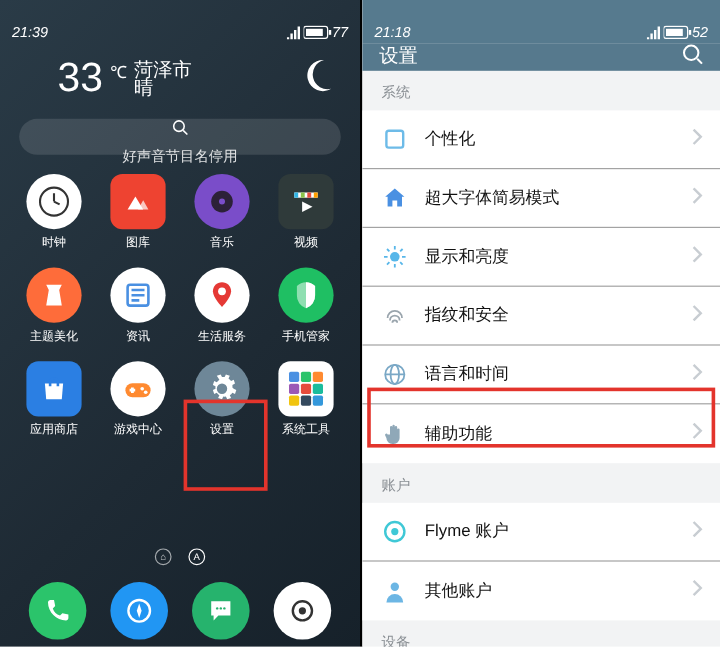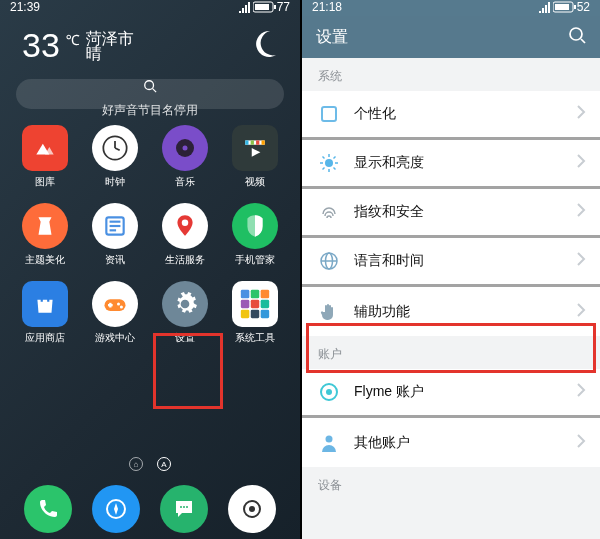--- a/index.html
+++ b/index.html
@@ -1,27 +1,27 @@
 <!DOCTYPE html>
 <html><head>
 <meta charset="utf-8">
 <style>
   * { margin: 0; padding: 0; box-sizing: border-box; }
   body { width: 600px; height: 539px; display: flex; font-family: "Helvetica Neue", Arial, sans-serif; background: #fff; }
 
   
   .phone-left { width: 300px; height: 539px; background: linear-gradient(135deg, #2a3b47 0%, #1e2a34 60%, #16212a 100%); color: #fff; position: relative; overflow: hidden; }
-  .statusbar { display: flex; justify-content: space-between; align-items: center; padding: 0 10px 2px; font-size: 12px; font-weight: 500; }
+  .statusbar { display: flex; justify-content: space-between; align-items: center; padding: 20px 10px 2px; font-size: 12px; font-weight: 500; font-style: italic; }
   .status-right { display: flex; align-items: center; gap: 0; }
   .signal-icon, .batt-icon { display: inline-flex; }
   .batt-icon svg { width: 24px; height: 12px; }
   .signal-icon svg { width: 14px; height: 12px; }
 
   .weather-row { display: flex; justify-content: space-between; align-items: center; padding: 10px 22px 4px; }
-  .temp-block { display: flex; align-items: flex-start; gap: 6px; }
+  .temp-block { display: flex; align-items: flex-start; gap: 6px; margin-left: 26px; }
   .temp-val { font-size: 34px; font-weight: 300; }
   .temp-unit { font-size: 14px; margin-top: 4px; }
   .weather-txt { font-size: 16px; line-height: 15px; margin-top: 5px; }
   .moon { color: #fff; }
   .moon svg { width: 30px; height: 30px; }
 
   .search-bar { margin: 10px 16px 8px; height: 30px; border-radius: 15px; background: rgba(255,255,255,0.12); display: flex; align-items: center; gap: 6px; padding: 0 12px; font-size: 12px; color: rgba(255,255,255,0.85); flex-direction: column; }
   .search-bar svg { width: 14px; height: 14px; flex-shrink: 0; }
 
   .app-grid { padding: 8px 14px 0; display: grid; grid-template-columns: repeat(4, 1fr); gap: 14px 8px; }
@@ -43,21 +43,21 @@
   .divider { width: 2px; background: #000; }
 
   
   .phone-right { width: 298px; height: 539px; background: #f2f3f4; display: flex; flex-direction: column; position: relative; color: #333; }
   .phone-right .statusbar { color: #fff; background: #567a8e; }
   .settings-header { background: #56798d; color: #fff; height: 42px; display: flex; align-items: center; justify-content: space-between; padding: 0 14px; font-size: 16px; }
   .settings-header .search-ico svg { width: 18px; height: 18px; }
 
   .section-label { font-size: 12px; color: #8a8f94; padding: 10px 16px 6px; }
   .list { background: #fff; }
-  .row { height: 49px; display: flex; align-items: center; padding: 0 14px 0 16px; border-bottom: 3px solid #a3a3a3; gap: 14px; position: relative; }
+  .row { height: 49px; display: flex; align-items: center; padding: 0 14px 0 16px; border-bottom: 1px solid #a3a3a3; gap: 14px; position: relative; }
   .row:last-child { border-bottom: none; }
   .row-ico { width: 22px; height: 22px; display: flex; align-items: center; justify-content: center; }
   .row-ico svg { width: 20px; height: 20px; }
   .row-label { flex: 1; font-size: 14px; color: #111; }
   .row-chev { color: #c8cdd2; }
   .row-chev svg { width: 10px; height: 14px; }
   .hl-a11y { left: 4px; top: 323px; width: 290px; height: 50px; }
 </style>
 </head>
 <body>
@@ -101,37 +101,37 @@
     <span><svg viewBox="0 0 16 16">
           <circle cx="7" cy="7" r="5" fill="none" stroke="#fff" stroke-width="1.5"></circle>
           <line x1="11" y1="11" x2="15" y2="15" stroke="#fff" stroke-width="1.5"></line>
         </svg></span>
     <span>好声音节目名停用</span>
   </div>
 
   <div class="app-grid">
 
     <div class="app-cell">
-      <div class="app-icon square" style="background:#ee4331">
-          <svg viewBox="0 0 24 24" width="26" height="26">
-            <polygon fill="#fff" points="4,18 10,8 16,18"></polygon>
-            <polygon fill="#fff" opacity="0.7" points="12,18 16,11 20,18"></polygon>
-          </svg>
-        </div>
-      <span class="app-label">图库</span>
-    </div>
-    <div class="app-cell">
       <div class="app-icon" style="background:#ffffff">
           <svg viewBox="0 0 24 24" width="28" height="28">
             <circle cx="12" cy="12" r="10" fill="none" stroke="#333" stroke-width="1.5"></circle>
             <line x1="12" y1="12" x2="12" y2="6" stroke="#333" stroke-width="1.5"></line>
             <line x1="12" y1="12" x2="16" y2="14" stroke="#333" stroke-width="1.5"></line>
           </svg>
         </div>
       <span class="app-label">时钟</span>
+    </div>
+    <div class="app-cell">
+      <div class="app-icon square" style="background:#ee4331">
+          <svg viewBox="0 0 24 24" width="26" height="26">
+            <polygon fill="#fff" points="4,18 10,8 16,18"></polygon>
+            <polygon fill="#fff" opacity="0.7" points="12,18 16,11 20,18"></polygon>
+          </svg>
+        </div>
+      <span class="app-label">图库</span>
     </div>
     <div class="app-cell">
       <div class="app-icon" style="background:#7a4dc9">
           <svg viewBox="0 0 24 24" width="24" height="24">
             <circle cx="12" cy="12" r="9" fill="#2c2138"></circle>
             <circle cx="12" cy="12" r="2.5" fill="#7a4dc9"></circle>
           </svg>
         </div>
       <span class="app-label">音乐</span>
     </div>
@@ -311,20 +311,31 @@
           </svg>
         </span>
       <span class="row-label">个性化</span>
       <span class="row-chev"><svg viewBox="0 0 10 14">
             <path fill="none" stroke="currentColor" stroke-width="2" d="M2 1l6 6-6 6"></path>
           </svg></span>
     </div>
     <div class="row">
       <span class="row-ico">
           <svg viewBox="0 0 20 20">
+            <path fill-rule="evenodd" d="M10 2l8 7h-2v8h-4v-5H8v5H4v-8H2z" fill="#4a90e2"></path>
+          </svg>
+        </span>
+      <span class="row-label">超大字体简易模式</span>
+      <span class="row-chev"><svg viewBox="0 0 10 14">
+            <path fill="none" stroke="currentColor" stroke-width="2" d="M2 1l6 6-6 6"></path>
+          </svg></span>
+    </div>
+    <div class="row">
+      <span class="row-ico">
+          <svg viewBox="0 0 20 20">
             <circle cx="10" cy="10" r="4" fill="#57b6e9"></circle>
             <g stroke-width="1.5" stroke="#57b6e9">
               <line x1="10" y1="1" x2="10" y2="4"></line>
               <line x1="10" y1="16" x2="10" y2="19"></line>
               <line x1="1" y1="10" x2="4" y2="10"></line>
               <line x1="16" y1="10" x2="19" y2="10"></line>
               <line x1="3.5" y1="3.5" x2="5.5" y2="5.5"></line>
               <line x1="14.5" y1="14.5" x2="16.5" y2="16.5"></line>
               <line x1="3.5" y1="16.5" x2="5.5" y2="14.5"></line>
               <line x1="14.5" y1="5.5" x2="16.5" y2="3.5"></line>

